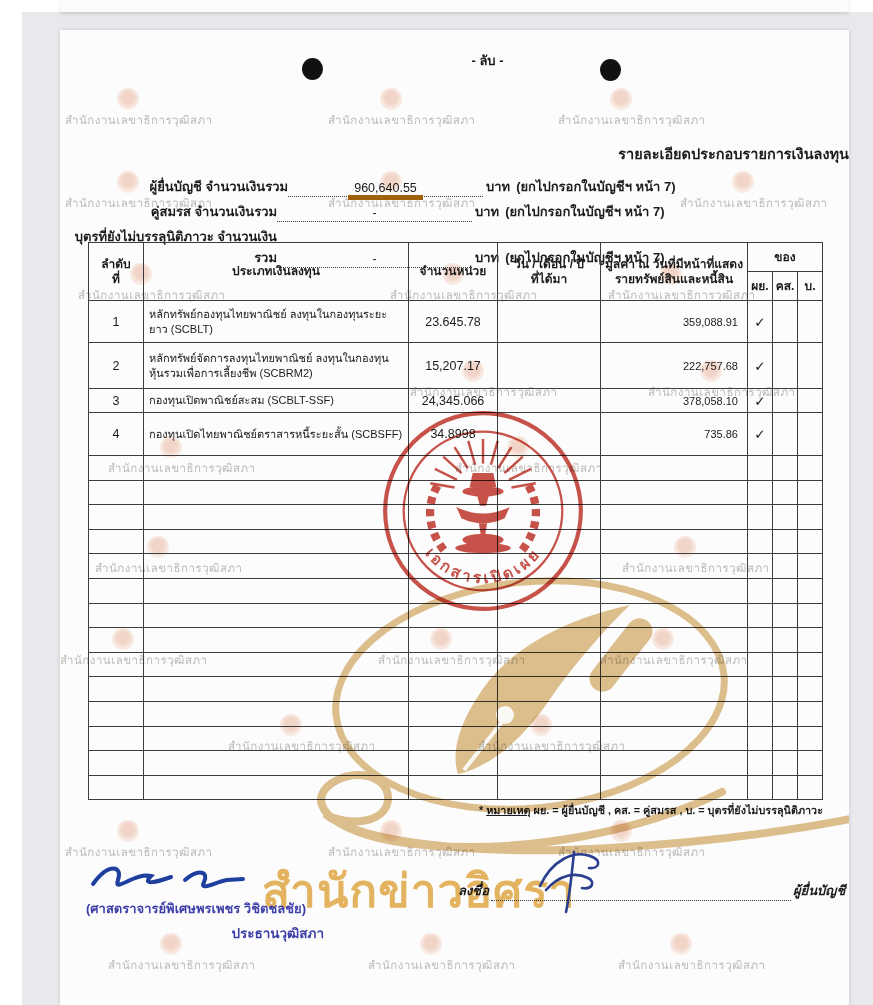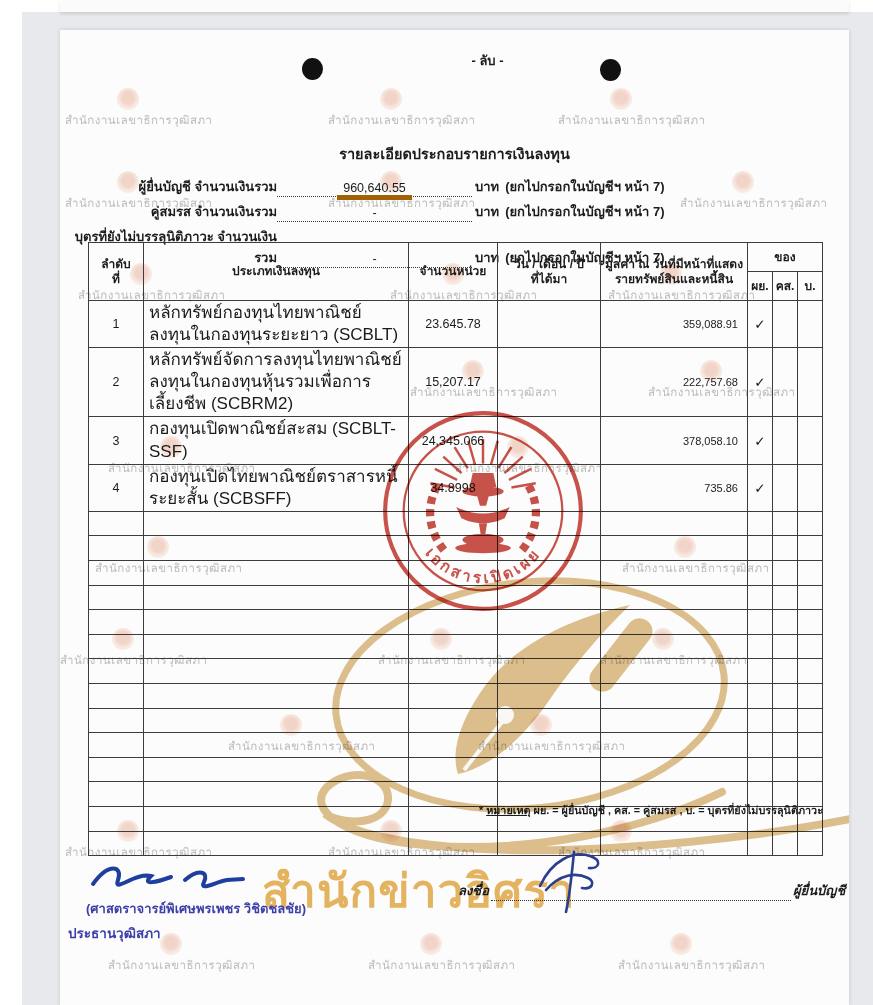--- a/index.html
+++ b/index.html
@@ -14,51 +14,51 @@
   .wm { position:absolute; white-space:nowrap; }
   .wm .wm-text { font-size:11.5px; color:rgba(148,145,141,0.6); letter-spacing:0.5px; }
   .wm .wm-dot { position:absolute; left:52px; top:-22px; width:22px; height:22px; border-radius:50%;
     background:radial-gradient(circle at 50% 45%, rgba(224,148,115,0.38) 0 35%, rgba(238,188,162,0.30) 60%, rgba(244,214,196,0.18) 100%); }
 
   .classification { position:absolute; top:20px; left:0; width:100%; text-align:center; font-size:13px; font-weight:bold; z-index:1;margin-left:33px; }
   .punch-hole { position:absolute; width:21px; height:22px; border-radius:50%; background:#111; z-index:1; }
   .hole-left { left:242px; top:28px; }
   .hole-right { left:540px; top:29px; }
 
-  .doc-title { position:absolute; top:112px; left:0; width:100%; text-align:center; font-size:14.5px; font-weight:bold; z-index:1; }
+  .doc-title { position:absolute; top:112px; left:0; width:100%; text-align:right; font-size:14.5px; font-weight:bold; z-index:1; }
 
   .summary { position:absolute; left:0; top:146px; width:100%; z-index:1; }
   .sum-line { position:absolute; left:0; display:flex; align-items:flex-end; font-size:13px; }
   .sum-line .lbl { width:217px; text-align:right; font-weight:bold; }
   .sum-line .leader { width:195px; text-align:center; border-bottom:1.6px dotted #3a3a3a; font-size:12.5px; padding-bottom:0; line-height:15px; }
   .sum-line .leader .u { border-bottom:5px solid #a16207; padding:0 6px; }
   .sum-line .unit { font-weight:bold; padding-left:3px; }
   .sum-line .note { font-weight:bold; padding-left:6px; }
 
   table.inv { position:absolute; left:28px; top:212px; width:734px; border-collapse:collapse; table-layout:fixed; z-index:1; background:transparent; }
   table.inv th, table.inv td { border:1px solid #3c3c3c; font-weight:normal; overflow:hidden; }
   table.inv { border:1.5px solid #2e2e2e; }
   table.inv th { font-weight:bold; font-size:12px; text-align:center; vertical-align:middle; white-space:pre-line; line-height:1.25; }
   td.c-no { text-align:center; font-size:12.5px; }
-  td.c-type { font-size:17px; padding:1px 5px; line-height:1.3; }
+  td.c-type { font-size:11px; padding:1px 5px; line-height:1.3; }
   td.c-units { text-align:center; font-size:12.5px; }
   td.c-date { text-align:center; font-size:12.5px; }
   td.c-value { text-align:right; font-size:11px; padding-right:9px; }
   td.c-chk { text-align:center; font-size:13.5px; font-weight:bold; }
 
   .footnote { position:absolute; top:772px; right:26px; font-size:10.8px; font-weight:bold; z-index:1; white-space:nowrap; }
   .footnote .fn-label { text-decoration:underline; }
 
   .stamp-svg { position:absolute; left:320px; top:378px; z-index:4; mix-blend-mode:multiply; opacity:0.88; }
   .pen-svg { position:absolute; left:150px; top:530px; z-index:3; mix-blend-mode:multiply; opacity:0.8; }
 
   .sig-left-svg { position:absolute; left:25px; top:822px; z-index:5; }
   .sig-right-svg { position:absolute; left:462px; top:808px; z-index:5; }
   .sig-name { position:absolute; left:8px; top:868px; width:256px; text-align:center; font-size:13px; font-weight:bold; color:#3d3fa8; z-index:5; white-space:nowrap; }
-  .sig-title { position:absolute; left:8px; top:892px; width:256px; text-align:left; font-size:13.5px; font-weight:bold; color:#3d3fa8; z-index:5; }
+  .sig-title { position:absolute; left:8px; top:892px; width:256px; text-align:right; font-size:13.5px; font-weight:bold; color:#3d3fa8; z-index:5; }
 
   .isra-th { position:absolute; left:202px; top:824px; font-size:46px; font-weight:bold; color:#e2a844; letter-spacing:1px; z-index:2; mix-blend-mode:multiply; opacity:0.85; }
   .isra-en { position:absolute; left:228px; top:880px; font-size:27px; font-weight:bold; color:#e2a844; letter-spacing:2px; z-index:2; mix-blend-mode:multiply; opacity:0.85; }
 
   .sign-line { position:absolute; left:398px; top:850px; display:flex; align-items:flex-end; font-size:13px; font-weight:bold; z-index:4;font-style:italic; }
   .sign-line .dots { width:300px; border-bottom:1.8px dotted #333; height:14px; margin:0 2px; }
 </style>
 </head>
 <body>
 
@@ -97,21 +97,21 @@
         <div class="wm" style="left: 558px; top: 925px;"><span class="wm-dot"></span><span class="wm-text">สำนักงานเลขาธิการวุฒิสภา</span></div>
       </div>
 
     <div class="classification">- ลับ -</div>
     <div class="punch-hole hole-left"></div>
     <div class="punch-hole hole-right"></div>
 
     <div class="doc-title">รายละเอียดประกอบรายการเงินลงทุน</div>
 
     <div class="summary">
-      <div class="sum-line" style="top:0;">
+      <div class="sum-line" style="top:0;margin-left:11px;">
         <span class="lbl">ผู้ยื่นบัญชี  จำนวนเงินรวม</span>
         <span class="leader"><span class="u">960,640.55</span></span>
         <span class="unit">บาท</span>
         <span class="note">(ยกไปกรอกในบัญชีฯ หน้า 7)</span>
       </div>
       <div class="sum-line" style="top:25px;">
         <span class="lbl">คู่สมรส  จำนวนเงินรวม</span>
         <span class="leader"><span>-</span></span>
         <span class="unit">บาท</span>
         <span class="note">(ยกไปกรอกในบัญชีฯ หน้า 7)</span>

